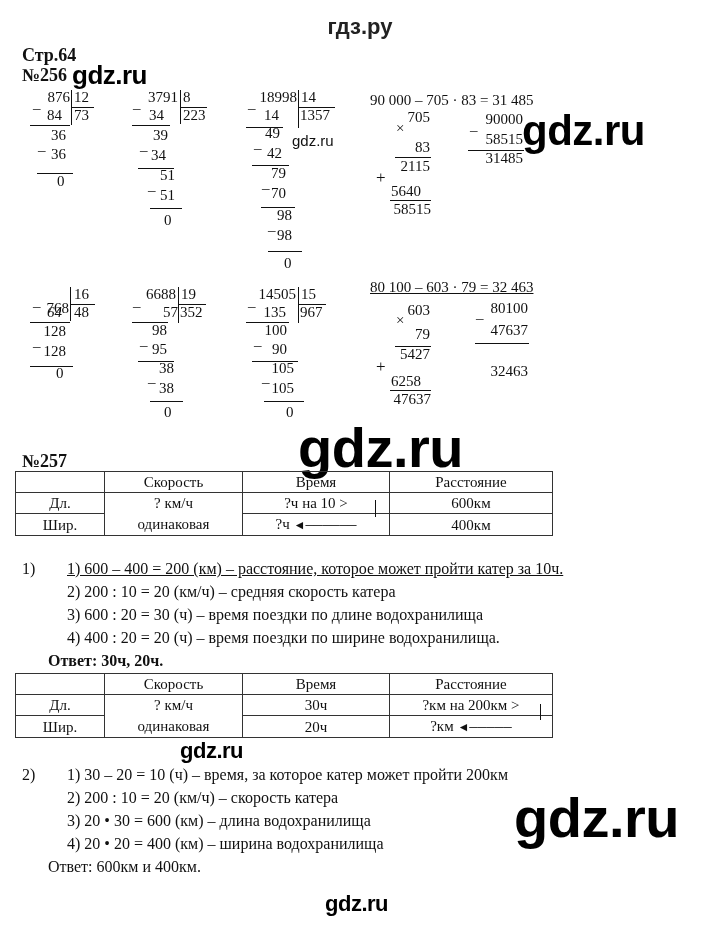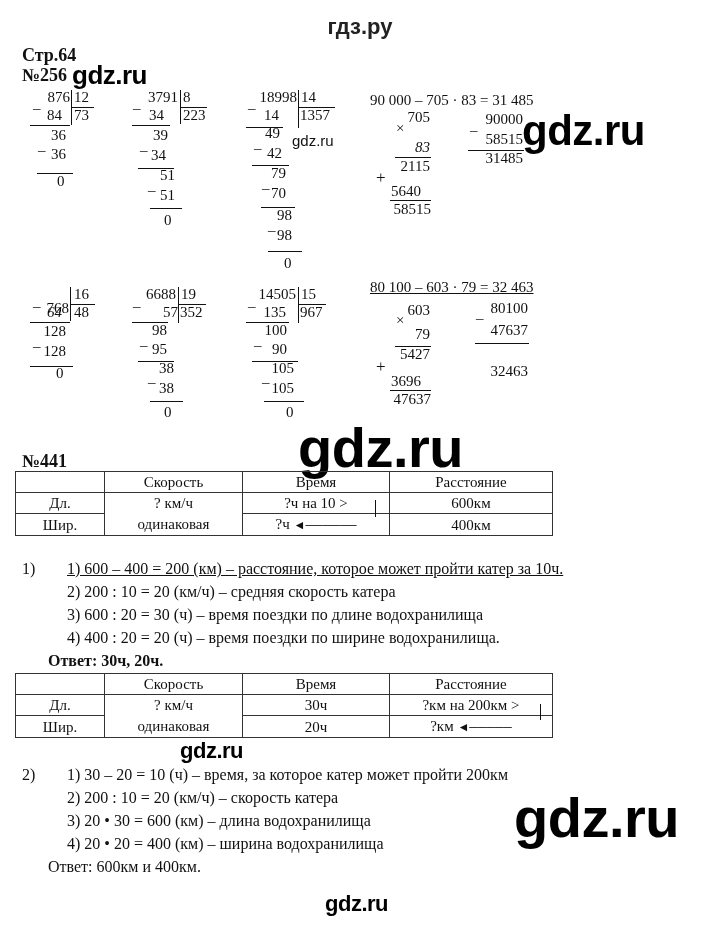--- a/index.html
+++ b/index.html
@@ -84,21 +84,21 @@
   <div class="abs n rt" style="left:272px; top:226px; width:20px;">98</div>
   <div class="hl" style="left:268px; top:251px; width:34px;"></div>
   <div class="abs n" style="left:284px; top:254px;">0</div>
 </div>
 <div class="abs" style="left:292px; top:132px; font-family:'Liberation Sans',sans-serif; font-size:15px;">gdz.ru</div>
 
 <div>
   <div class="abs n" style="left:370px; top:91px;">90 000 – 705 · 83 = 31 485</div>
   <span class="abs" style="left:396px; top:120px; font-size:15px;">×</span>
   <div class="abs n rt" style="left:395px; top:108px; width:35px;">705</div>
-  <div class="abs n rt" style="left:395px; top:138px; width:35px;font-style:italic;">83</div>
+  <div class="abs n rt" style="left:395px; top:138px; width:35px;">83</div>
   <div class="hl" style="left:395px; top:157px; width:36px;"></div>
   <div class="abs n rt" style="left:395px; top:157px; width:35px;">2115</div>
   <span class="abs" style="left:376px; top:168px; font-size:17px;">+</span>
   <div class="abs n rt" style="left:385px; top:182px; width:36px;">5640</div>
   <div class="hl" style="left:390px; top:200px; width:41px;"></div>
   <div class="abs n rt" style="left:385px; top:200px; width:46px;">58515</div>
   <span class="abs" style="left:470px; top:122px; font-size:15px;">–</span>
   <div class="abs n rt" style="left:475px; top:110px; width:48px;">90000</div>
   <div class="abs n rt" style="left:475px; top:130px; width:48px;">58515</div>
   <div class="hl" style="left:468px; top:150px; width:56px;"></div>
@@ -163,33 +163,33 @@
 </div>
 
 <div>
   <div class="abs n" style="left:370px; top:278px;text-decoration:underline;">80 100 – 603 · 79 = 32 463</div>
   <span class="abs" style="left:396px; top:312px; font-size:15px;">×</span>
   <div class="abs n rt" style="left:395px; top:301px; width:35px;">603</div>
   <div class="abs n rt" style="left:395px; top:325px; width:35px;">79</div>
   <div class="hl" style="left:395px; top:346px; width:36px;"></div>
   <div class="abs n rt" style="left:395px; top:345px; width:35px;">5427</div>
   <span class="abs" style="left:376px; top:357px; font-size:17px;">+</span>
-  <div class="abs n rt" style="left:385px; top:372px; width:36px;">3696</div>
+  <div class="abs n rt" style="left:385px; top:372px; width:36px;">6258</div>
   <div class="hl" style="left:390px; top:390px; width:41px;"></div>
   <div class="abs n rt" style="left:385px; top:390px; width:46px;">47637</div>
   <span class="abs" style="left:476px; top:310px; font-size:15px;">–</span>
   <div class="abs n rt" style="left:480px; top:299px; width:48px;">80100</div>
   <div class="abs n rt" style="left:480px; top:321px; width:48px;">47637</div>
   <div class="hl" style="left:475px; top:343px; width:54px;"></div>
   <div class="abs n rt" style="left:480px; top:341px; width:48px;margin-top:21px;">32463</div>
 </div>
 
 <div class="abs wm" style="left:298px; top:420px; font-size:56px;">gdz.ru</div>
 
-<div class="abs heading" style="left:22px; top:452px;">№441</div>
+<div class="abs heading" style="left:22px; top:452px;">№257</div>
 
 <table class="grid" style="left:15px; top:471px; width:538px;">
   <tbody>
       <tr>
     <td style="width:88px;"></td>
     <td style="width:137px;">Скорость</td>
     <td style="width:146px;">Время</td>
     <td>Расстояние</td>
   </tr>
   <tr>

